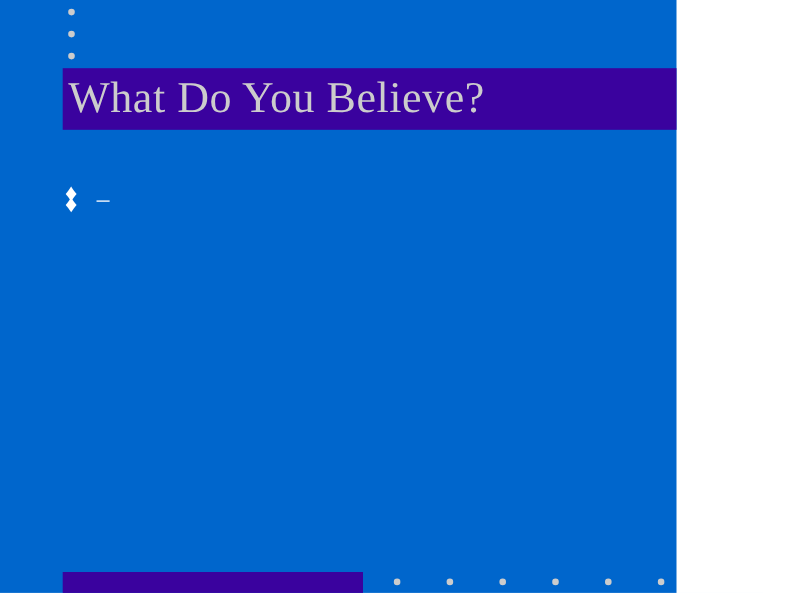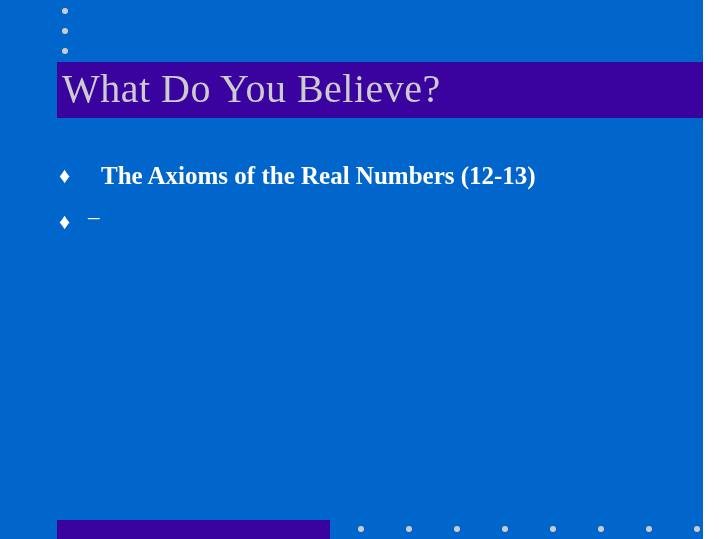--- a/index.html
+++ b/index.html
@@ -2,21 +2,21 @@
 <html><head>
 <meta charset="utf-8">
 <style>
   html, body {
     margin: 0;
     padding: 0;
     background: #ffffff;
   }
   #slide {
     position: relative;
-    width: 703px;
+    width: 615px;
     height: 539px;
     overflow: hidden;
     background: #0066cc;
     font-family: "Liberation Serif", "DejaVu Serif", serif;
     -webkit-font-smoothing: none;
   }
 
   
   .top-dot {
     position: absolute;
@@ -130,21 +130,20 @@
   <span id="top-dot-2" class="top-dot"></span>
   <span id="top-dot-3" class="top-dot"></span>
 
   <div id="title-bar"></div>
   <div id="title-text">What Do You Believe?</div>
 
   <div id="body-content">
 
     <div id="bullet-item-1" class="bullet-l1">
       <span class="marker">♦</span>
-      <span>The Axioms of the Real Numbers (12-13)</span>
     </div>
 
     <div id="bullet-item-2" class="bullet-l2">
       <span class="marker">–</span>
     </div>
 
     <div id="bullet-item-3" class="bullet-l1">
       <span class="marker">♦</span>
     </div>
 

